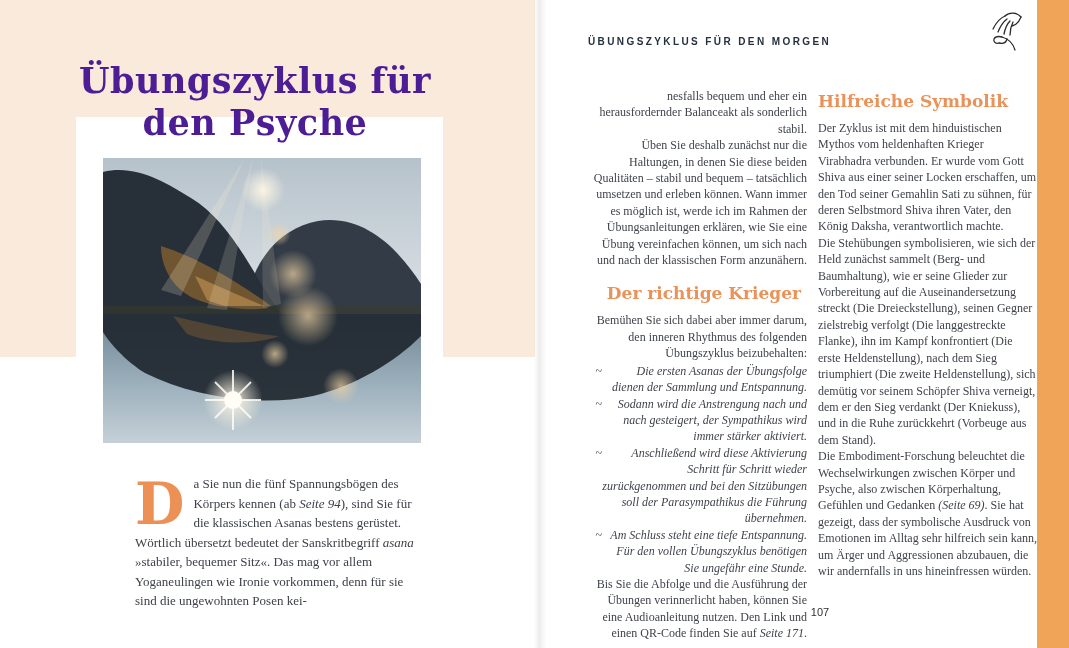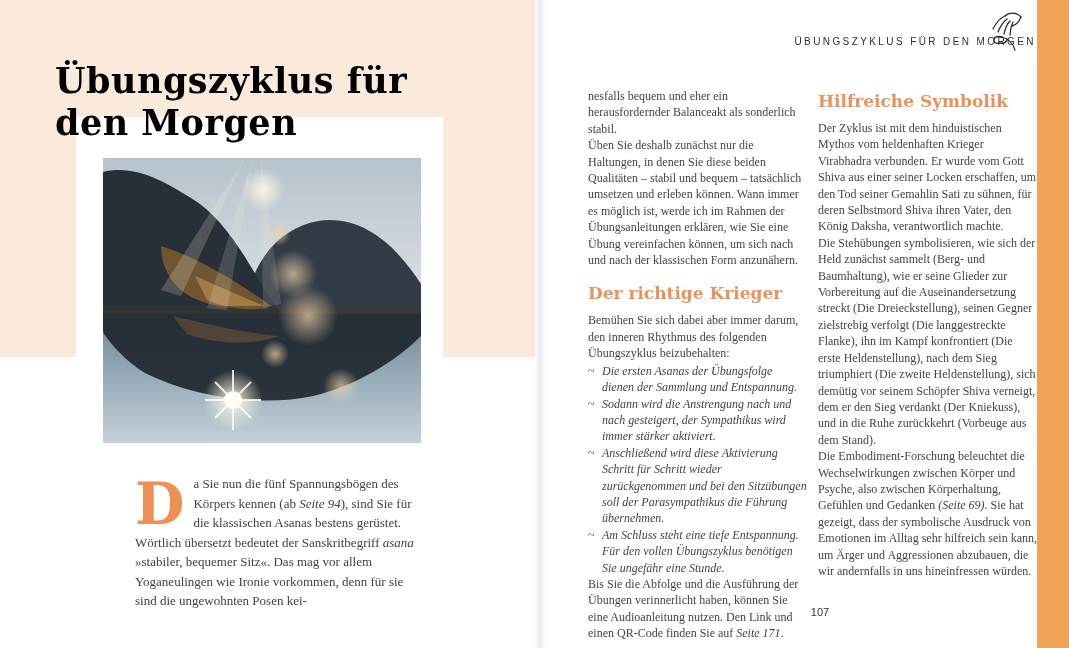--- a/index.html
+++ b/index.html
@@ -7,33 +7,33 @@
         font-family:"Liberation Serif",serif;color:#3d4149;}
   
   .peach-block{position:absolute;left:0;top:0;width:535px;height:357px;background:#faeadb;}
   .white-frame{position:absolute;left:76px;top:117px;width:367px;height:356px;background:#ffffff;}
   .photo{position:absolute;left:103px;top:158px;width:318px;height:285px;overflow:hidden;}
   .photo svg{display:block;}
   .gutter-shadow{position:absolute;left:534px;top:0;width:12px;height:648px;
         background:linear-gradient(to right,rgba(70,70,80,0),rgba(70,70,80,0.10) 45%,rgba(70,70,80,0));}
   .orange-bar{position:absolute;left:1037px;top:0;width:32px;height:648px;background:#f0a458;}
   
-  .chapter-title{position:absolute;left:55px;top:60px;width:400px;text-align:left;
+  .chapter-title{position:absolute;left:55px;top:60px;width:400px;text-align:center;
         font-family:"DejaVu Serif",serif;font-weight:700;font-size:35px;line-height:42px;
-        color:#000000;letter-spacing:0.5px;}
+        color:#4c1d95;letter-spacing:0.5px;}
   .lead{position:absolute;left:135px;top:474px;width:293px;font-size:13px;line-height:19.5px;color:#3d4149;}
   .dropcap{float:left;font-family:"DejaVu Serif",serif;font-weight:700;font-size:57px;line-height:49px;
         color:#ec9055;margin:5px 9px 0 0;}
   
-  .running-header{position:absolute;left:588px;top:36px;width:448px;text-align:right;
-        font-family:"Liberation Sans",sans-serif;font-weight:400;font-size:10px;letter-spacing:2.4px;
+  .running-header{position:absolute;left:588px;top:36px;width:448px;text-align:left;
+        font-family:"Liberation Sans",sans-serif;font-weight:700;font-size:10px;letter-spacing:2.4px;
         color:#253040;}
   .hands{position:absolute;left:984px;top:8px;width:42px;height:46px;}
   .col{position:absolute;top:88px;width:219px;font-size:12px;line-height:16.4px;color:#3f434b;}
-  .col-1{left:588px;}
+  .col-1{left:588px;text-align:right;}
   .col-2{left:818px;}
   .p{margin:0;}
   .h2{font-family:"DejaVu Serif",serif;font-weight:700;font-size:17px;line-height:22px;
       color:#e9925a;margin:14px 6px 8px 0;}
   .col .h2:first-child{margin-top:2px;}
   .list{margin:1px 0 0 0;}
   .li{display:flex;font-style:italic;}
   .tilde{flex:0 0 14px;font-style:normal;}
   .li-text{flex:1;}
   em{font-style:italic;margin-top:44px;}
@@ -43,21 +43,21 @@
 </head>
 <body>
 
 <div class="page">
 
   <div class="peach-block"></div>
   <div class="white-frame"></div>
 
   <div class="chapter-title">
     <div>Übungszyklus für</div>
-    <div>den Morgen</div>
+    <div>den Psyche</div>
   </div>
 
   <div class="photo">
     <svg width="318" height="285" viewBox="0 0 318 285" xmlns="http://www.w3.org/2000/svg">
       <defs>
         <linearGradient id="sky" x1="0" y1="0" x2="0" y2="1">
           <stop offset="0" stop-color="#b6c2cb"></stop>
             <stop offset="1" stop-color="#dde3e7"></stop>
         </linearGradient>
         <linearGradient id="water" x1="0" y1="0" x2="0" y2="1">

